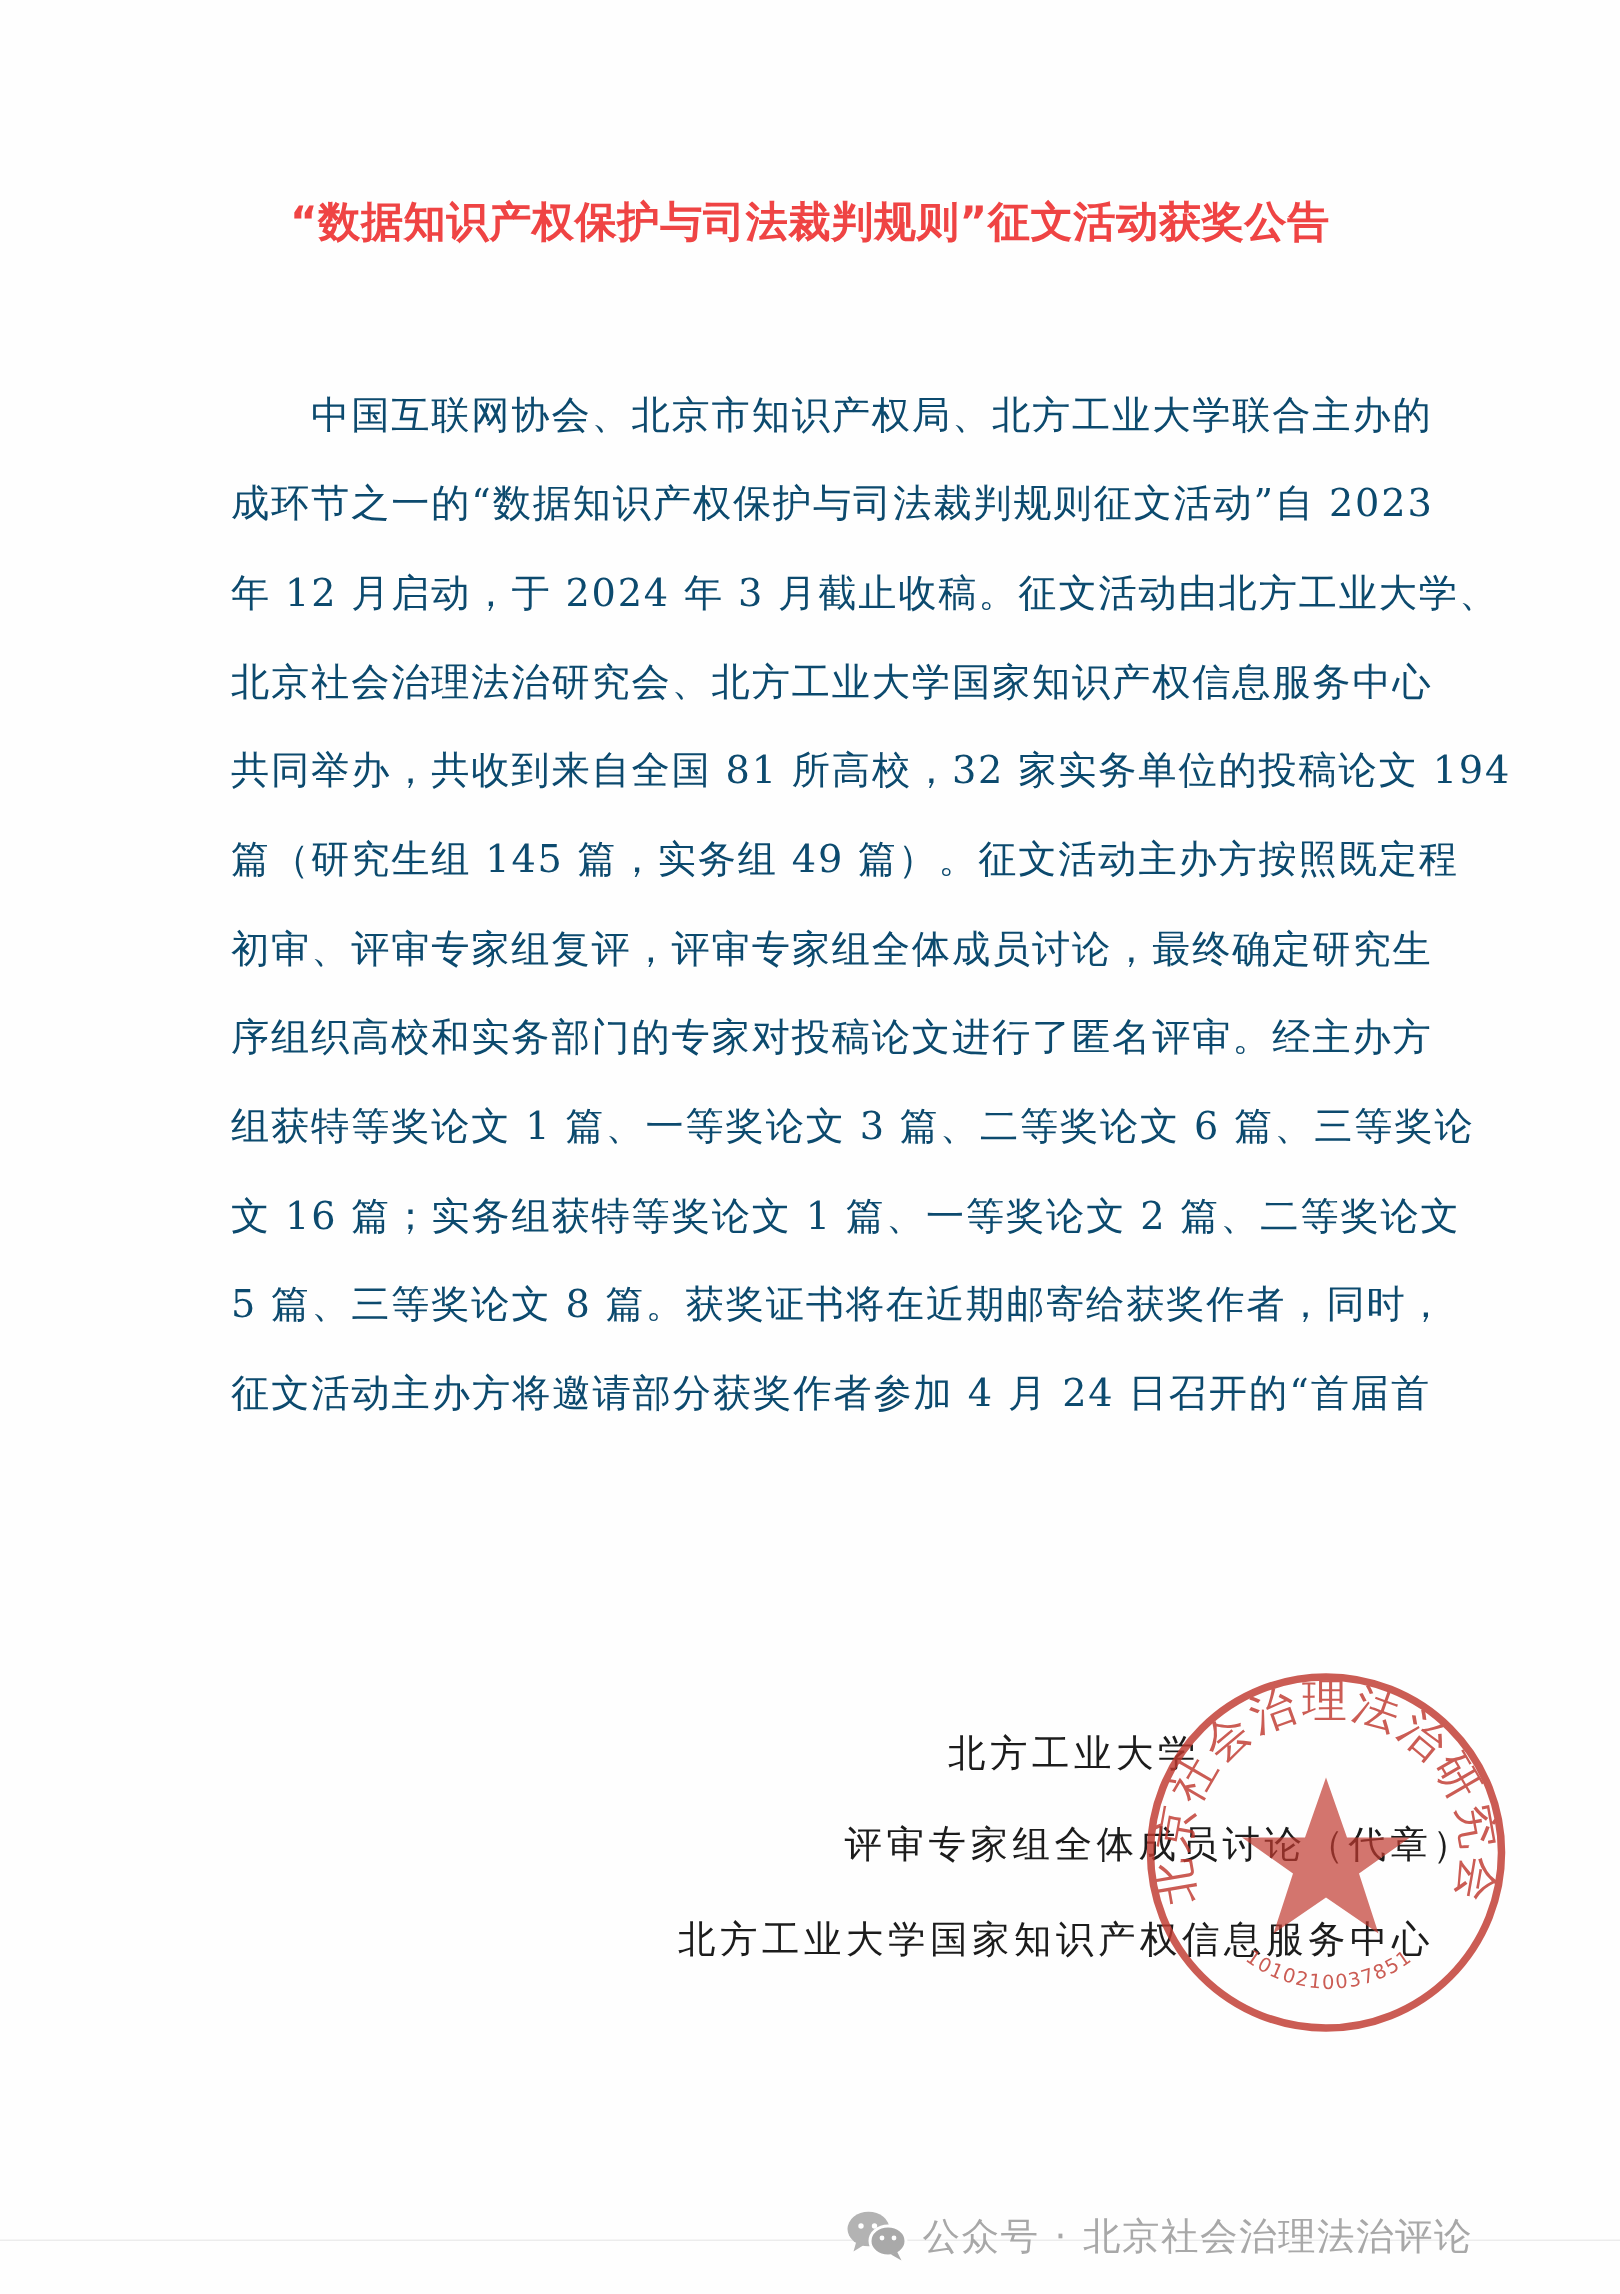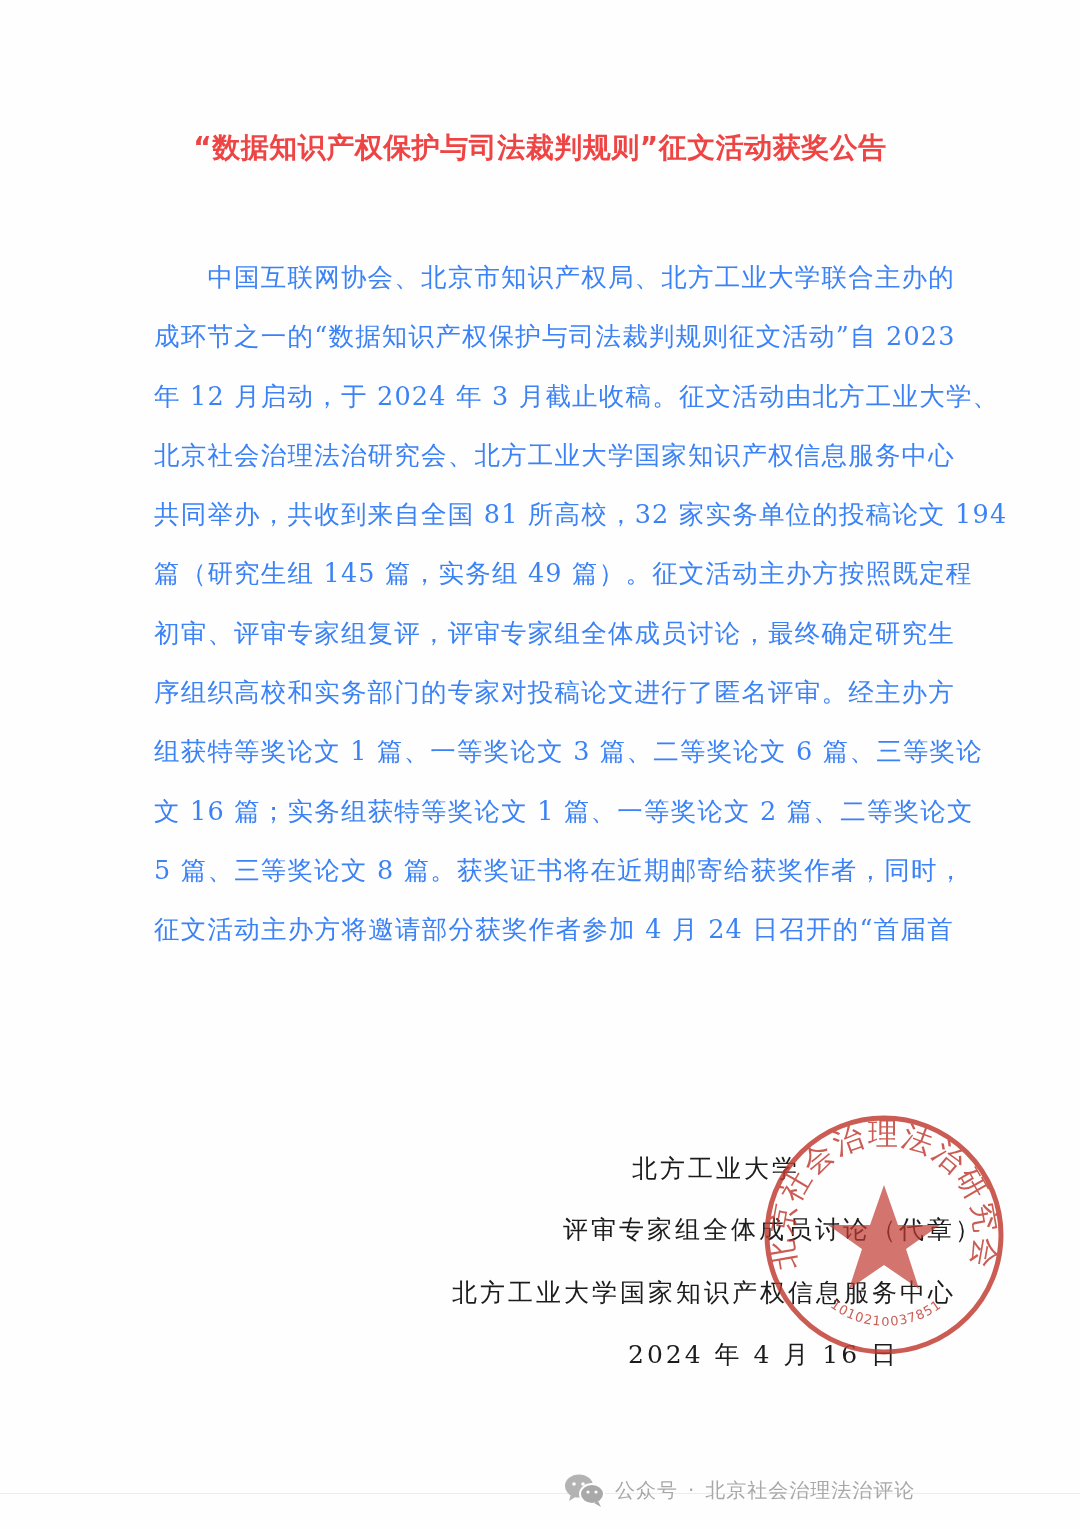--- a/index.html
+++ b/index.html
@@ -37,21 +37,21 @@
     }
     .body-text {
       position: absolute;
       left: 154px;
       top: 248px;
       width: 800px;
       font-size: 25.5px;
       line-height: 59.3px;
       letter-spacing: 1.2px;
       text-align: justify;
-      color: #3b82f6;
+      color: #0c4a6e;
     }
     .body-line {
       display: block;
       white-space: nowrap;
       text-align: justify;
       text-align-last: justify;
     }
     .body-line.last {
       text-align-last: left;
     }
@@ -76,21 +76,21 @@
       opacity: 0.82;
     }
     .footer {
       position: absolute;
       left: 563px;
       top: 1470px;
       height: 40px;
       display: flex;
       align-items: center;
       font-family: "DejaVu Sans", "Liberation Sans", sans-serif;
-      font-size: 20px;
+      font-size: 25px;
       color: #a8a8a8;
       letter-spacing: 1px;
       white-space: nowrap;
     }
     .footer .wx-icon {
       width: 44px;
       height: 36px;
       margin-right: 8px;
     }
     .footer .dot {
@@ -123,21 +123,20 @@
     <span class="body-line">序组织高校和实务部门的专家对投稿论文进行了匿名评审。经主办方</span>
     <span class="body-line">组获特等奖论文 1 篇、一等奖论文 3 篇、二等奖论文 6 篇、三等奖论</span>
     <span class="body-line">文 16 篇；实务组获特等奖论文 1 篇、一等奖论文 2 篇、二等奖论文</span>
     <span class="body-line">5 篇、三等奖论文 8 篇。获奖证书将在近期邮寄给获奖作者，同时，</span>
     <span class="body-line">征文活动主办方将邀请部分获奖作者参加 4 月 24 日召开的“首届首</span>
   </div>
 
   <div class="sign sign-1">北方工业大学</div>
   <div class="sign sign-2">评审专家组全体成员讨论（代章）</div>
   <div class="sign sign-3">北方工业大学国家知识产权信息服务中心</div>
-  <div class="sign sign-date">2024 年 4 月 16 日</div>
 
   <svg class="stamp" viewBox="0 0 244 244" xmlns="http://www.w3.org/2000/svg">
     <defs>
       <path id="ringTop" d="M 34,150 A 92,92 0 1,1 210,150"></path>
       <path id="ringBottom" d="M 52,178 A 92,92 0 0,0 196,178"></path>
     </defs>
     <circle cx="122" cy="122" r="117" fill="none" stroke="#c0392f" stroke-width="5"></circle>
     <text font-family="DejaVu Serif, serif" font-size="30" fill="#c0392f" letter-spacing="2">
       <textPath href="#ringTop" startOffset="50%" text-anchor="middle">北京社会治理法治研究会</textPath>
     </text>

